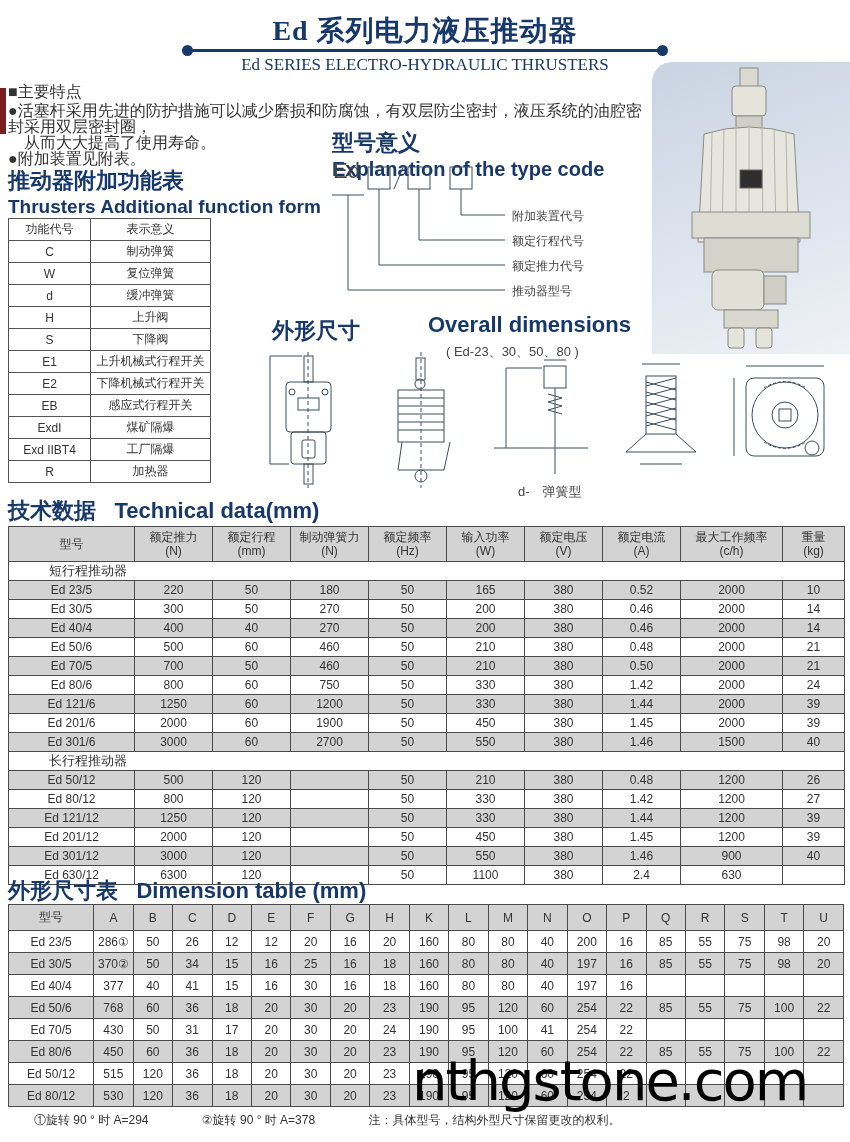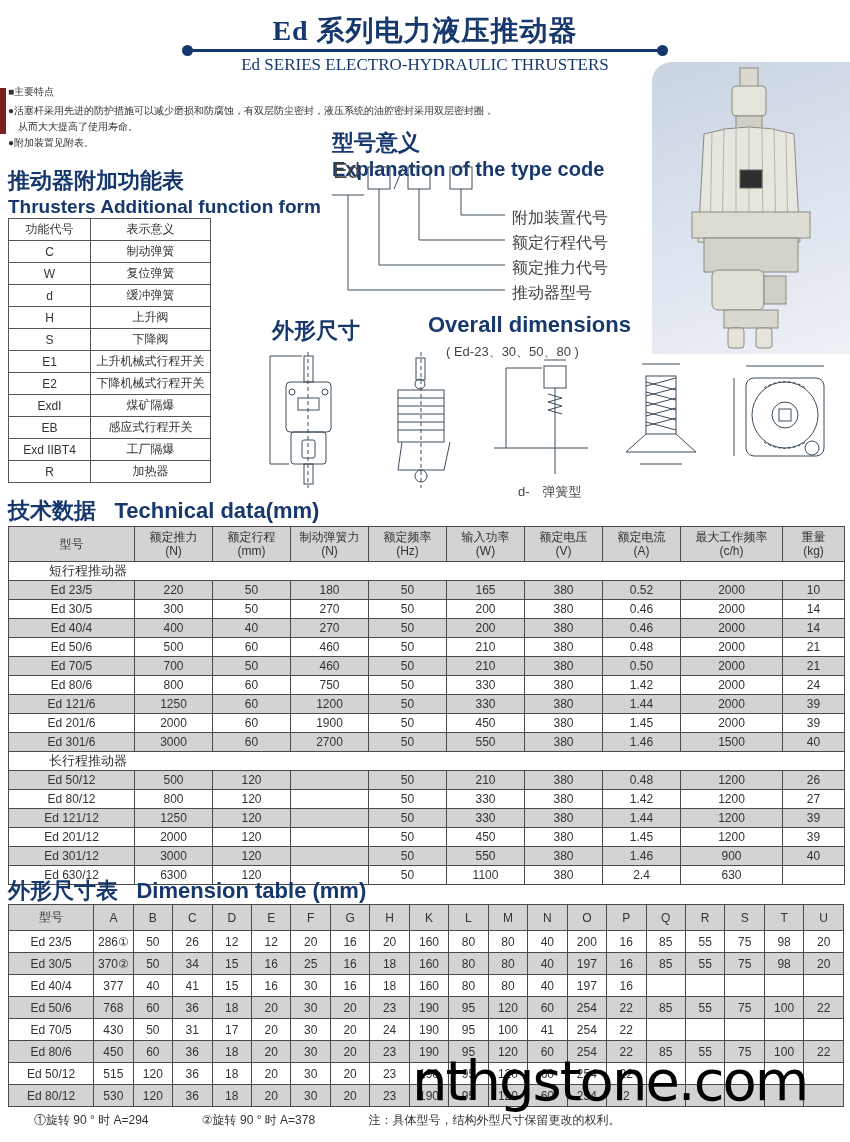--- a/index.html
+++ b/index.html
@@ -24,21 +24,21 @@
     border-radius:50%; background:#17386d;
   }
   .title-rule .dot.left { left:-6px; } .title-rule .dot.right { right:-6px; }
   .title-en {
     position:absolute; top:55px; left:0; width:100%;
     text-align:center; font-family:"Liberation Serif", serif;
     font-size:17px; font-weight:normal; color:#17386d;
   }
   .red-mark { position:absolute; left:0; top:88px; width:6px; height:46px; background:#7a1f1f; }
   
-  .features { position:absolute; left:8px; top:84px; width:645px; font-size:10px; color:#333; line-height:16px; }
+  .features { position:absolute; left:8px; top:84px; width:645px; font-size:16px; color:#333; line-height:16px; }
   .features .f-head { margin-bottom:3px; }
   
   .photo-panel {
     position:absolute; left:652px; top:62px; width:198px; height:292px;
     background:linear-gradient(160deg,#c9d3e1 0%,#dde4ee 55%,#eef1f6 100%);
     border-radius:20px 0 0 0;
   }
   
   .h-cn { font-size:22px; font-weight:bold; color:#17386d; }
   .h-en { font-size:19px; font-weight:bold; color:#17386d; }
@@ -53,21 +53,21 @@
   
   .func-table { position:absolute; left:8px; top:218px; border-collapse:collapse;border-radius:25px; }
   .func-table td {
     border:1px solid #555; font-size:12px; color:#333;
     text-align:center; height:22px; padding:0 4px;
   }
   .func-table td.c1 { width:82px; } .func-table td.c2 { width:120px; }
   
   .tc-prefix { position:absolute; left:333px; top:158px; font-size:22px; color:#444; }
   .tc-svg { position:absolute; left:330px; top:155px; }
-  .tc-label { position:absolute; font-size:16px; color:#444; white-space:nowrap; }
+  .tc-label { position:absolute; font-size:12px; color:#444; white-space:nowrap; }
   
   .drawings { position:absolute; left:258px; top:352px; width:586px; height:138px; display:flex; justify-content:space-between; align-items:flex-start; }
   .draw-caption { position:absolute; left:518px; top:483px; font-size:13px; color:#444; }
   
   .data-table { border-collapse:collapse; table-layout:fixed; background:#fff; }
   .data-table th, .data-table td {
     border:1px solid #4a4a4a; text-align:center; color:#333;
     font-size:12px; overflow:hidden; white-space:nowrap;
   }
   .tech-table { position:absolute; left:8px; top:526px; width:836px; }
@@ -168,26 +168,26 @@
         </tr>
         <tr>
           <td class="c1">E1</td>
           <td class="c2">上升机械式行程开关</td>
         </tr>
         <tr>
           <td class="c1">E2</td>
           <td class="c2">下降机械式行程开关</td>
         </tr>
         <tr>
+          <td class="c1">EB</td>
+          <td class="c2">感应式行程开关</td>
+        </tr>
+        <tr>
           <td class="c1">ExdⅠ</td>
           <td class="c2">煤矿隔爆</td>
-        </tr>
-        <tr>
-          <td class="c1">EB</td>
-          <td class="c2">感应式行程开关</td>
         </tr>
         <tr>
           <td class="c1">Exd IIBT4</td>
           <td class="c2">工厂隔爆</td>
         </tr>
         <tr>
           <td class="c1">R</td>
           <td class="c2">加热器</td>
         </tr>
       </tbody>

